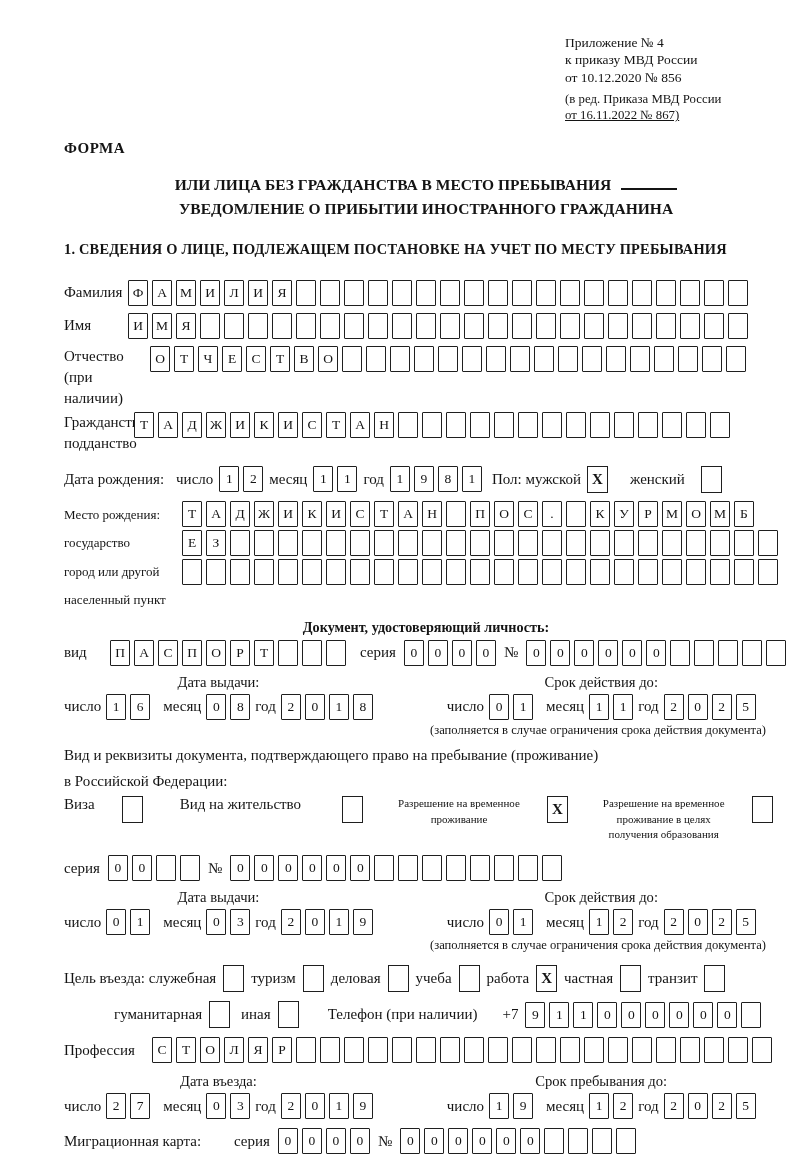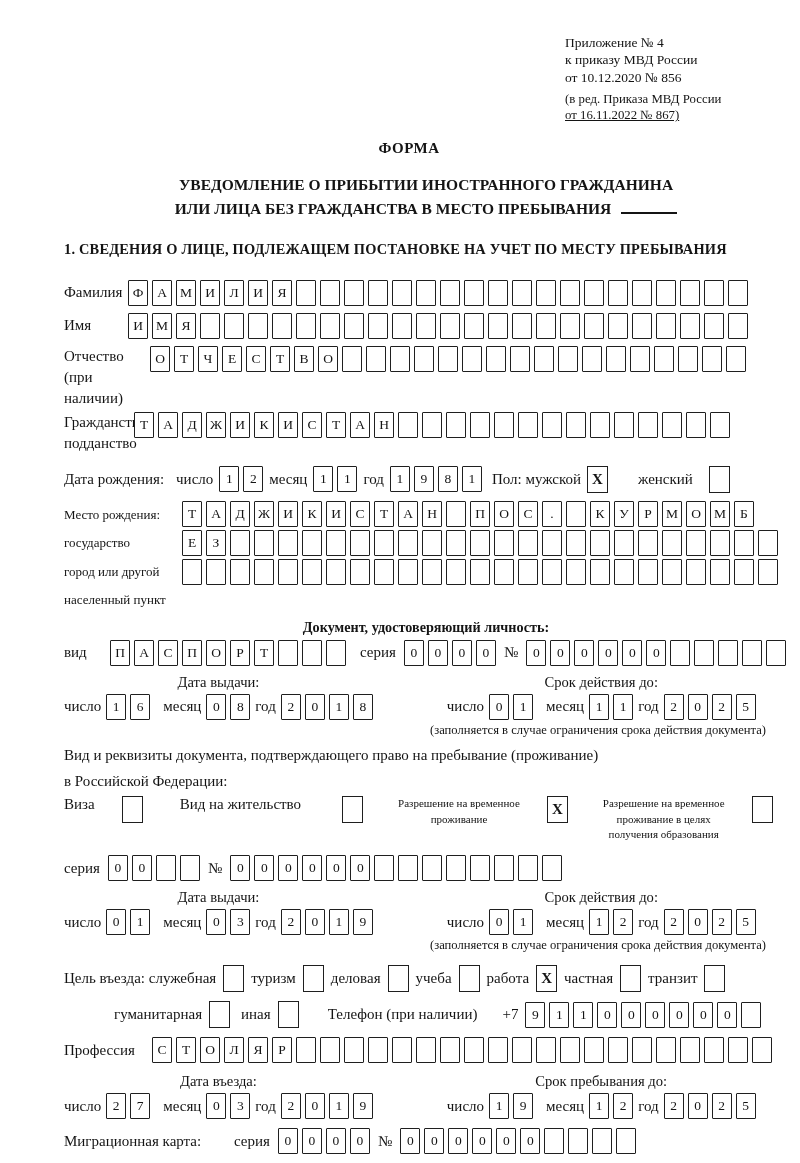--- a/index.html
+++ b/index.html
@@ -9,21 +9,21 @@
     background:#ffffff; color:#141414;
     font-family:"Liberation Serif", serif;
     font-size:15px;
   }
   .page { padding:34px 12px 10px 64px; }
 
   
   .annex { width:205px; margin-left:auto; margin-right:18px; line-height:1.28; }
   .annex .ln { font-size:13.5px; }
   .annex .sub { font-size:12.8px; margin-top:5px; }
-  .forma { text-align:center; font-weight:bold; font-size:15px; letter-spacing:.5px; margin:16px 34px 0 0; }
+  .forma { text-align:left; font-weight:bold; font-size:15px; letter-spacing:.5px; margin:16px 34px 0 0; }
 
   
   .title { text-align:center; font-weight:bold; font-size:15.5px; line-height:1.55; margin:16px 0 0 0; }
   .blank-line { display:inline-block; width:56px; border-bottom:2px solid #141414; margin-left:10px; vertical-align:baseline; }
   .sec-head { font-weight:bold; font-size:14.4px; margin:20px 0 0 0; letter-spacing:.2px; }
 
   
   .row { display:flex; align-items:center; margin-top:7px; }
   .row.top { align-items:flex-start; }
   .lbl { font-size:15px; flex:0 0 auto; }
@@ -74,22 +74,22 @@
   <div class="annex">
     <div class="ln">Приложение № 4</div>
     <div class="ln">к приказу МВД России</div>
     <div class="ln">от 10.12.2020 № 856</div>
     <div class="sub">(в ред. Приказа МВД России</div>
     <div class="ln sub" style="margin-top:0;text-decoration:underline;">от 16.11.2022 № 867)</div>
   </div>
   <div class="forma">ФОРМА</div>
 
   <div class="title">
+    <div><span>ИЛИ ЛИЦА БЕЗ ГРАЖДАНСТВА В МЕСТО ПРЕБЫВАНИЯ</span><span class="blank-line"></span></div>
     <div>УВЕДОМЛЕНИЕ О ПРИБЫТИИ ИНОСТРАННОГО ГРАЖДАНИНА</div>
-    <div><span>ИЛИ ЛИЦА БЕЗ ГРАЖДАНСТВА В МЕСТО ПРЕБЫВАНИЯ</span><span class="blank-line"></span></div>
   </div>
 
   <div class="sec-head">1. СВЕДЕНИЯ О ЛИЦЕ, ПОДЛЕЖАЩЕМ ПОСТАНОВКЕ НА УЧЕТ ПО МЕСТУ ПРЕБЫВАНИЯ</div>
 
   <div class="row" style="margin-top:22px;">
     <span class="lbl w-fam">Фамилия</span>
     <span class="cells">
         <span class="cell">Ф</span>
         <span class="cell">А</span>
         <span class="cell">М</span>
@@ -231,21 +231,21 @@
       </span>
     <span class="lbl">год</span>
     <span class="cells">
         <span class="cell">1</span>
         <span class="cell">9</span>
         <span class="cell">8</span>
         <span class="cell">1</span>
       </span>
     <span class="lbl" style="margin-left:4px;">Пол: мужской</span>
     <span class="chk">X</span>
-    <span class="lbl" style="margin-left:24px;">женский</span>
+    <span class="lbl" style="margin-left:16px;">женский</span>
     <span class="chk" style="margin-left:10px;"></span>
   </div>
 
   <div class="twocol">
     <div class="labels bp-labels">
       <div>Место рождения:</div>
       <div>государство</div>
       <div>город или другой</div>
       <div>населенный пункт</div>
     </div>

